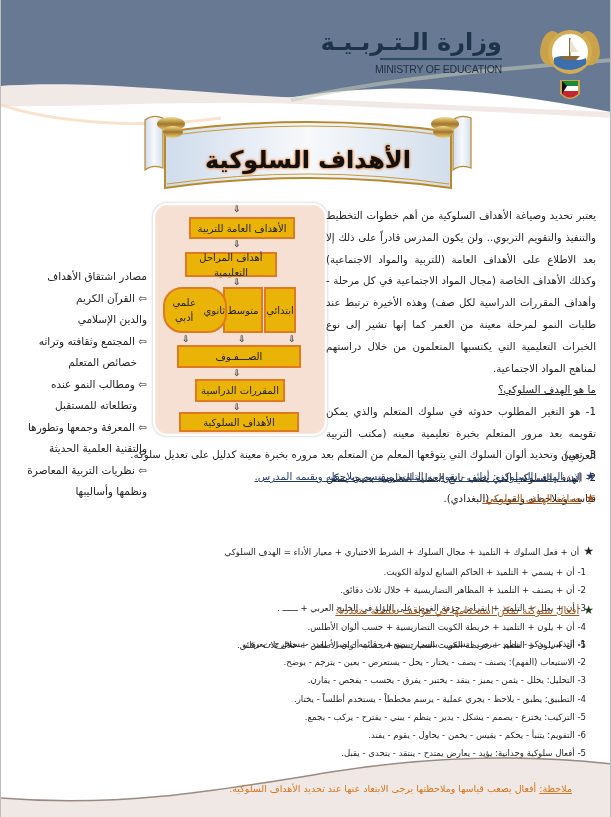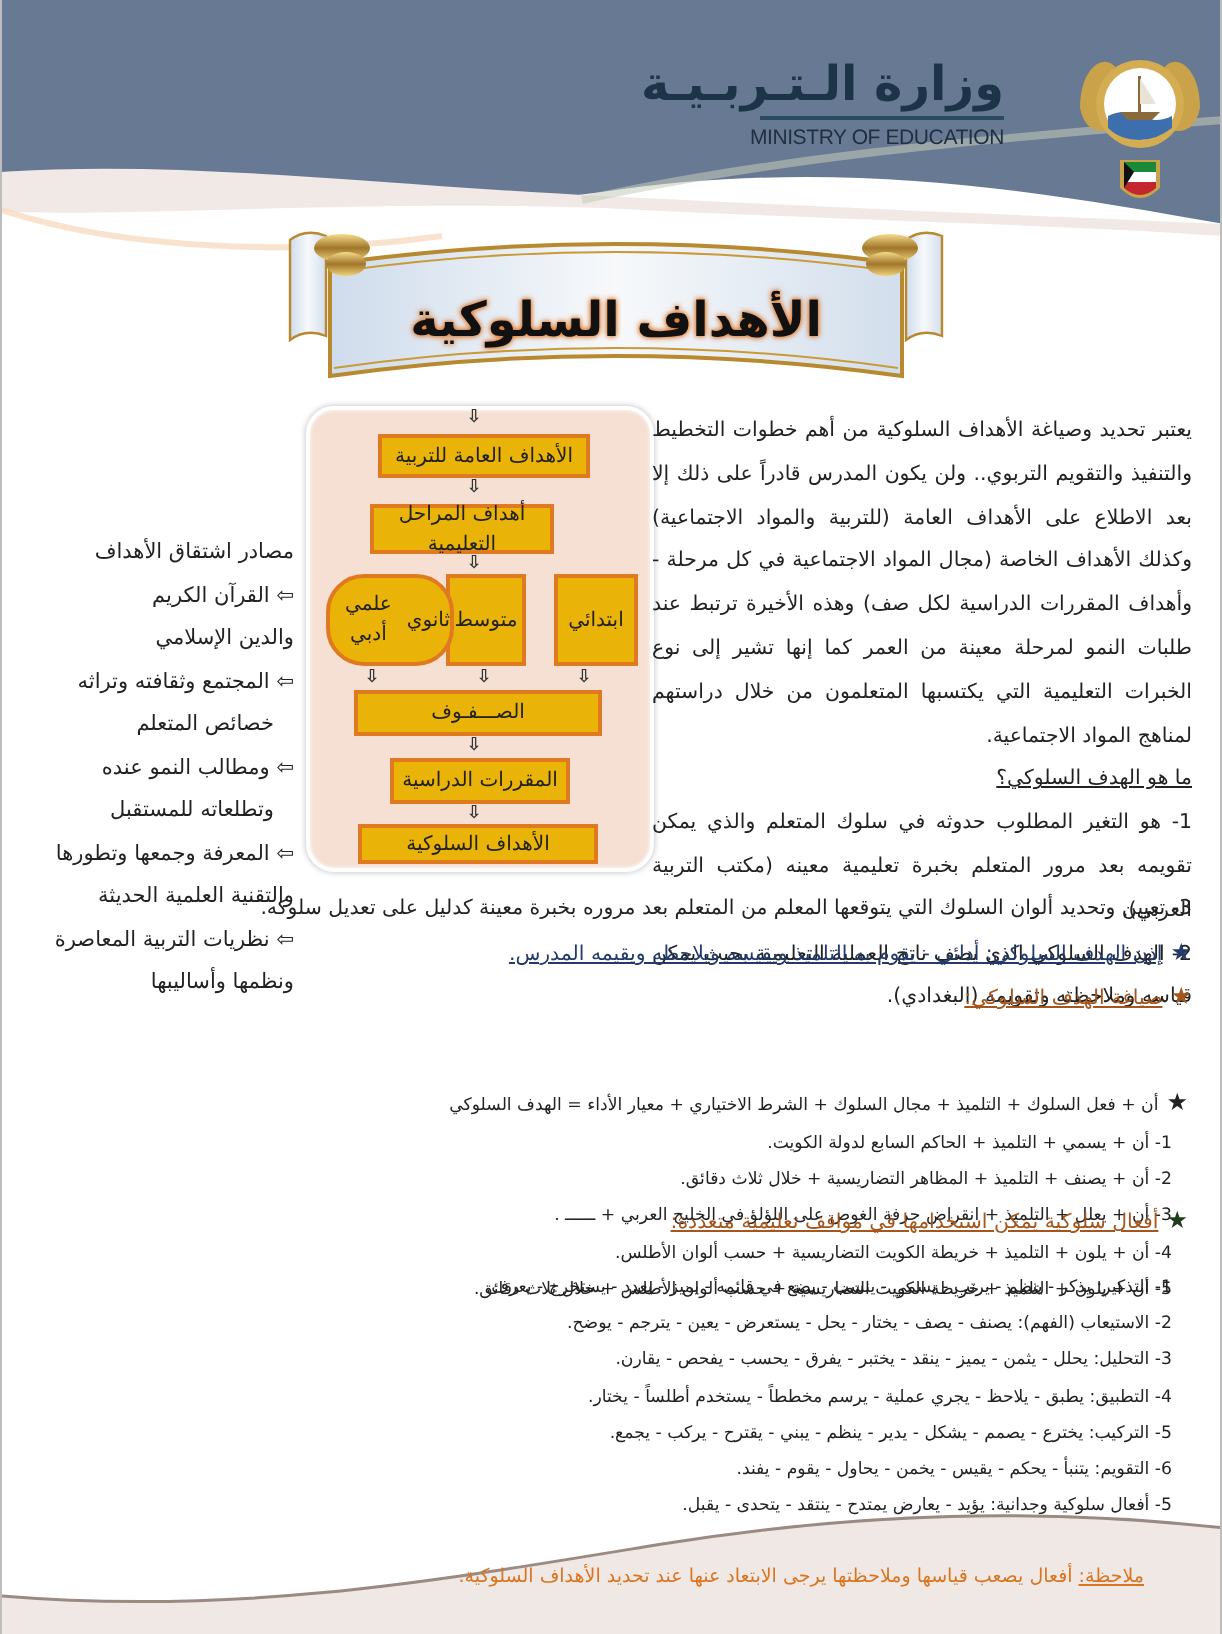--- a/index.html
+++ b/index.html
@@ -115,21 +115,21 @@
     <div class="line"><span>⇦</span> <span>نظريات التربية المعاصرة</span></div>
     <div class="line">ونظمها وأساليبها</div>
   </div>
 
   <div class="flow-panel">
     <div class="farrow" style="left:78px;top:0px;">⇩</div>
     <div class="fbox" style="left:34px;top:12px;width:106px;height:22px;">الأهداف العامة للتربية</div>
     <div class="farrow" style="left:78px;top:35px;">⇩</div>
     <div class="fbox" style="left:30px;top:47px;width:92px;height:25px;">أهداف المراحل التعليمية</div>
     <div class="farrow" style="left:78px;top:73px;">⇩</div>
-    <div class="fbox" style="left:122px;top:82px;width:42px;height:46px;">ابتدائي</div>
+    <div class="fbox" style="left:109px;top:82px;width:32px;height:46px;">ابتدائي</div>
     <div class="fbox" style="left:68px;top:82px;width:40px;height:46px;">متوسط</div>
     <div class="fbox" style="left:8px;top:82px;width:64px;height:46px;flex-direction:row;border-radius:19px;">
       <span>ثانوي</span>
       <span>علمي أدبي</span>
     </div>
     <div class="farrow" style="left:27px;top:130px;">⇩</div>
     <div class="farrow" style="left:83px;top:130px;">⇩</div>
     <div class="farrow" style="left:133px;top:130px;">⇩</div>
     <div class="fbox" style="left:22px;top:140px;width:124px;height:23px;">الصـــفـوف</div>
     <div class="farrow" style="left:78px;top:164px;">⇩</div>

